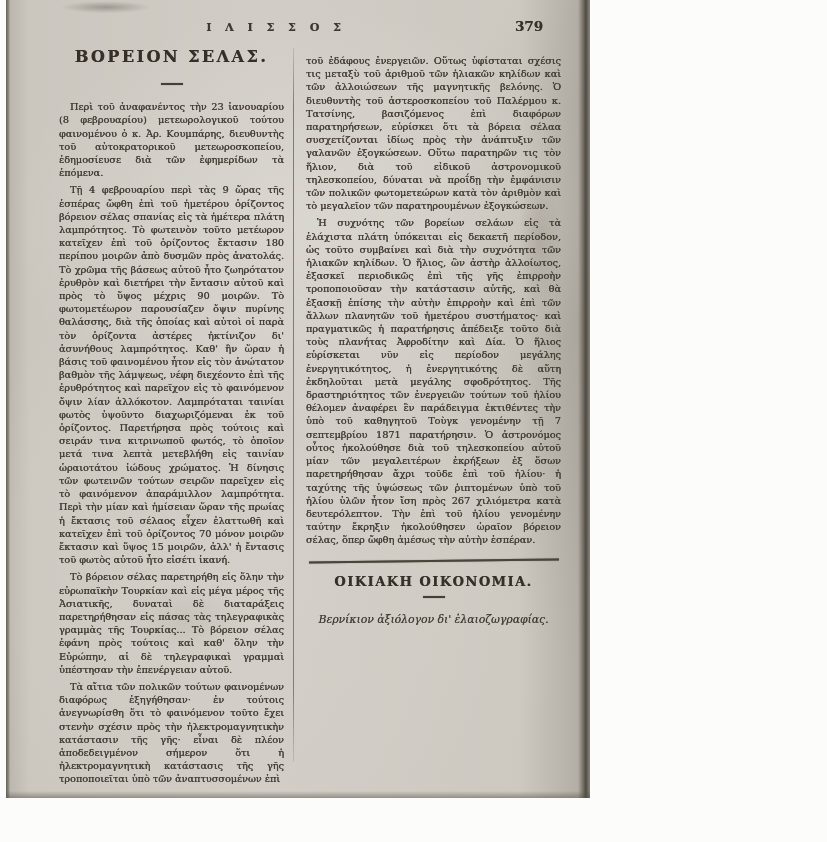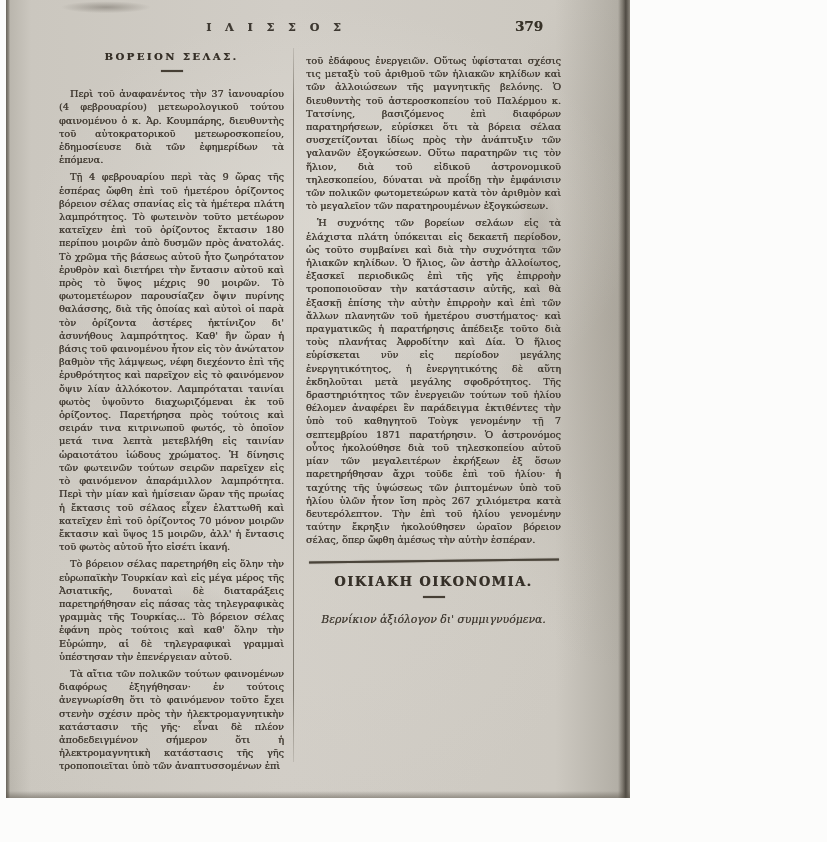--- a/index.html
+++ b/index.html
@@ -10,21 +10,20 @@
   }
   
   .page{
     position:absolute;left:6px;top:0;width:584px;height:798px;
     background:
       radial-gradient(ellipse 420px 300px at 52% 28%, rgba(226,223,216,.55), rgba(226,223,216,0) 72%),
       radial-gradient(ellipse 480px 380px at 38% 72%, rgba(216,212,204,.45), rgba(216,212,204,0) 75%),
       radial-gradient(ellipse 200px 500px at 97% 40%, rgba(150,143,131,.28), rgba(150,143,131,0) 70%),
       linear-gradient(90deg,#b7b3aa 0%,#cbc7bf 4%,#d1cdc6 45%,#cdc9c1 88%,#b0aca3 99%),
       #ccc8c0;
-    padding-left: 40px;
   }
   .edge-left{position:absolute;left:0;top:0;width:4px;height:100%;
     background:linear-gradient(90deg,#68635a,#938e84 70%,rgba(147,142,132,0));}
   .edge-right{position:absolute;right:0;top:0;width:12px;height:100%;
     background:linear-gradient(90deg,rgba(0,0,0,0),rgba(78,72,63,.55) 40%,rgba(52,47,40,.78) 65%,rgba(110,104,94,.55));}
   .edge-bottom{position:absolute;left:0;bottom:0;width:100%;height:7px;
     background:linear-gradient(180deg,rgba(0,0,0,0),rgba(88,82,72,.5));}
   .stain{position:absolute;pointer-events:none;}
   .stain.s1{left:40px;top:0;width:120px;height:18px;
     background:radial-gradient(ellipse 60px 8px at 50% 40%, rgba(70,63,54,.35), rgba(70,63,54,0) 75%);}
@@ -50,21 +49,21 @@
     text-align:justify;
     text-shadow:.25px .2px .45px rgba(62,53,42,.78), -.15px -.1px .35px rgba(62,53,42,.3);}
   .col p{margin:4px;text-indent:11px;}
   .col p.noindent{text-indent:0;}
   .col-left{left:49px;top:50px;width:233px;}
   .col-right{left:296px;top:50px;width:263px;}
   .column-divider{position:absolute;left:287px;top:48px;width:1px;height:714px;
     background:linear-gradient(180deg,rgba(110,104,94,.2),#817c72 8%,#837e74 90%,rgba(110,104,94,.2));}
 
   .article-title{
-    margin:0 0 7px;font-size:10px;font-weight:bold;letter-spacing:2.5px;
+    margin:0 0 20px;font-size:16px;font-weight:bold;letter-spacing:2.5px;
     text-align:center;text-indent:0;color:#352f27;
     text-shadow:.4px .4px .6px rgba(48,42,34,.7);
   }
   .title-dash{width:22px;height:2px;background:#463f35;margin:0 auto 15px;
     box-shadow:0 0 1px rgba(60,52,42,.8);}
   .section-rule{width:250px;height:2px;background:#4a443a;margin:13px auto 10px;
     transform:rotate(-.7deg);box-shadow:0 0 1px rgba(60,52,42,.7);}
   .section-title{
     margin:13px 0 8px;font-size:13px;font-weight:bold;letter-spacing:1.5px;
     text-align:center;text-indent:0;color:#352f27;
@@ -86,32 +85,32 @@
   <div class="stain s3"></div>
 
   <div class="running-head-title">Ι Λ Ι Σ Σ Ο Σ</div>
   <div class="running-head-page">379</div>
 
   <div class="column-divider"></div>
 
   <div class="col col-left">
     <h2 class="article-title">ΒΟΡΕΙΟΝ ΣΕΛΑΣ.</h2>
     <div class="title-dash"></div>
-    <p>Περὶ τοῦ ἀναφανέντος τὴν 37 ἰανουαρίου (4 φεβρουαρίου) μετεωρολογικοῦ τούτου φαινομένου ὁ κ. Ἀρ. Κουμπάρης, διευθυντὴς τοῦ αὐτοκρατορικοῦ μετεωροσκοπείου, ἐδημοσίευσε διὰ τῶν ἐφημερίδων τὰ ἑπόμενα.</p>
+    <p>Περὶ τοῦ ἀναφανέντος τὴν 23 ἰανουαρίου (8 φεβρουαρίου) μετεωρολογικοῦ τούτου φαινομένου ὁ κ. Ἀρ. Κουμπάρης, διευθυντὴς τοῦ αὐτοκρατορικοῦ μετεωροσκοπείου, ἐδημοσίευσε διὰ τῶν ἐφημερίδων τὰ ἑπόμενα.</p>
     <p>Τῇ 4 φεβρουαρίου περὶ τὰς 9 ὥρας τῆς ἑσπέρας ὤφθη ἐπὶ τοῦ ἡμετέρου ὁρίζοντος βόρειον σέλας σπανίας εἰς τὰ ἡμέτερα πλάτη λαμπρότητος. Τὸ φωτεινὸν τοῦτο μετέωρον κατεῖχεν ἐπὶ τοῦ ὁρίζοντος ἔκτασιν 180 περίπου μοιρῶν ἀπὸ δυσμῶν πρὸς ἀνατολάς. Τὸ χρῶμα τῆς βάσεως αὐτοῦ ἦτο ζωηρότατον ἐρυθρὸν καὶ διετήρει τὴν ἔντασιν αὐτοῦ καὶ πρὸς τὸ ὕψος μέχρις 90 μοιρῶν. Τὸ φωτομετέωρον παρουσίαζεν ὄψιν πυρίνης θαλάσσης, διὰ τῆς ὁποίας καὶ αὐτοὶ οἱ παρὰ τὸν ὁρίζοντα ἀστέρες ἠκτίνιζον δι' ἀσυνήθους λαμπρότητος. Καθ' ἣν ὥραν ἡ βάσις τοῦ φαινομένου ἦτον εἰς τὸν ἀνώτατον βαθμὸν τῆς λάμψεως, νέφη διεχέοντο ἐπὶ τῆς ἐρυθρότητος καὶ παρεῖχον εἰς τὸ φαινόμενον ὄψιν λίαν ἀλλόκοτον. Λαμπρόταται ταινίαι φωτὸς ὑψοῦντο διαχωριζόμεναι ἐκ τοῦ ὁρίζοντος. Παρετήρησα πρὸς τούτοις καὶ σειράν τινα κιτρινωποῦ φωτός, τὸ ὁποῖον μετά τινα λεπτὰ μετεβλήθη εἰς ταινίαν ὡραιοτάτου ἰώδους χρώματος. Ἡ δίνησις τῶν φωτεινῶν τούτων σειρῶν παρεῖχεν εἰς τὸ φαινόμενον ἀπαράμιλλον λαμπρότητα. Περὶ τὴν μίαν καὶ ἡμίσειαν ὥραν τῆς πρωίας ἡ ἔκτασις τοῦ σέλαος εἶχεν ἐλαττωθῆ καὶ κατεῖχεν ἐπὶ τοῦ ὁρίζοντος 70 μόνον μοιρῶν ἔκτασιν καὶ ὕψος 15 μοιρῶν, ἀλλ' ἡ ἔντασις τοῦ φωτὸς αὐτοῦ ἦτο εἰσέτι ἱκανή.</p>
     <p>Τὸ βόρειον σέλας παρετηρήθη εἰς ὅλην τὴν εὐρωπαϊκὴν Τουρκίαν καὶ εἰς μέγα μέρος τῆς Ἀσιατικῆς, δυναταὶ δὲ διαταράξεις παρετηρήθησαν εἰς πάσας τὰς τηλεγραφικὰς γραμμὰς τῆς Τουρκίας... Τὸ βόρειον σέλας ἐφάνη πρὸς τούτοις καὶ καθ' ὅλην τὴν Εὐρώπην, αἱ δὲ τηλεγραφικαὶ γραμμαὶ ὑπέστησαν τὴν ἐπενέργειαν αὐτοῦ.</p>
     <p>Τὰ αἴτια τῶν πολικῶν τούτων φαινομένων διαφόρως ἐξηγήθησαν· ἐν τούτοις ἀνεγνωρίσθη ὅτι τὸ φαινόμενον τοῦτο ἔχει στενὴν σχέσιν πρὸς τὴν ἠλεκτρομαγνητικὴν κατάστασιν τῆς γῆς· εἶναι δὲ πλέον ἀποδεδειγμένον σήμερον ὅτι ἡ ἠλεκτρομαγνητικὴ κατάστασις τῆς γῆς τροποποιεῖται ὑπὸ τῶν ἀναπτυσσομένων ἐπὶ</p>
   </div>
 
   <div class="col col-right">
     <p class="noindent">τοῦ ἐδάφους ἐνεργειῶν. Οὕτως ὑφίσταται σχέσις τις μεταξὺ τοῦ ἀριθμοῦ τῶν ἡλιακῶν κηλίδων καὶ τῶν ἀλλοιώσεων τῆς μαγνητικῆς βελόνης. Ὁ διευθυντὴς τοῦ ἀστεροσκοπείου τοῦ Παλέρμου κ. Τατσίνης, βασιζόμενος ἐπὶ διαφόρων παρατηρήσεων, εὑρίσκει ὅτι τὰ βόρεια σέλαα συσχετίζονται ἰδίως πρὸς τὴν ἀνάπτυξιν τῶν γαλανῶν ἐξογκώσεων. Οὕτω παρατηρῶν τις τὸν ἥλιον, διὰ τοῦ εἰδικοῦ ἀστρονομικοῦ τηλεσκοπείου, δύναται νὰ προΐδῃ τὴν ἐμφάνισιν τῶν πολικῶν φωτομετεώρων κατὰ τὸν ἀριθμὸν καὶ τὸ μεγαλεῖον τῶν παρατηρουμένων ἐξογκώσεων.</p>
     <p>Ἡ συχνότης τῶν βορείων σελάων εἰς τὰ ἑλάχιστα πλάτη ὑπόκειται εἰς δεκαετῆ περίοδον, ὡς τοῦτο συμβαίνει καὶ διὰ τὴν συχνότητα τῶν ἡλιακῶν κηλίδων. Ὁ ἥλιος, ὢν ἀστὴρ ἀλλοίωτος, ἐξασκεῖ περιοδικῶς ἐπὶ τῆς γῆς ἐπιρροὴν τροποποιοῦσαν τὴν κατάστασιν αὐτῆς, καὶ θὰ ἐξασκῇ ἐπίσης τὴν αὐτὴν ἐπιρροὴν καὶ ἐπὶ τῶν ἄλλων πλανητῶν τοῦ ἡμετέρου συστήματος· καὶ πραγματικῶς ἡ παρατήρησις ἀπέδειξε τοῦτο διὰ τοὺς πλανήτας Ἀφροδίτην καὶ Δία. Ὁ ἥλιος εὑρίσκεται νῦν εἰς περίοδον μεγάλης ἐνεργητικότητος, ἡ ἐνεργητικότης δὲ αὕτη ἐκδηλοῦται μετὰ μεγάλης σφοδρότητος. Τῆς δραστηριότητος τῶν ἐνεργειῶν τούτων τοῦ ἡλίου θέλομεν ἀναφέρει ἓν παράδειγμα ἐκτιθέντες τὴν ὑπὸ τοῦ καθηγητοῦ Τοὺγκ γενομένην τῇ 7 σεπτεμβρίου 1871 παρατήρησιν. Ὁ ἀστρονόμος οὗτος ἠκολούθησε διὰ τοῦ τηλεσκοπείου αὐτοῦ μίαν τῶν μεγαλειτέρων ἐκρήξεων ἐξ ὅσων παρετηρήθησαν ἄχρι τοῦδε ἐπὶ τοῦ ἡλίου· ἡ ταχύτης τῆς ὑψώσεως τῶν ῥιπτομένων ὑπὸ τοῦ ἡλίου ὑλῶν ἦτον ἴση πρὸς 267 χιλιόμετρα κατὰ δευτερόλεπτον. Τὴν ἐπὶ τοῦ ἡλίου γενομένην ταύτην ἔκρηξιν ἠκολούθησεν ὡραῖον βόρειον σέλας, ὅπερ ὤφθη ἀμέσως τὴν αὐτὴν ἑσπέραν.</p>
 
     <div class="section-rule"></div>
     <h2 class="section-title">ΟΙΚΙΑΚΗ ΟΙΚΟΝΟΜΙΑ.</h2>
     <div class="title-dash"></div>
-    <h3 class="section-subtitle">Βερνίκιον ἀξιόλογον δι' συμμιγνυόμενα.</h3>
+    <h3 class="section-subtitle">Βερνίκιον ἀξιόλογον δι' ἐλαιοζωγραφίας.</h3>
   </div>
 
   <div class="edge-left"></div>
   <div class="edge-right"></div>
   <div class="edge-bottom"></div>
 </div>
 
 </body></html>

